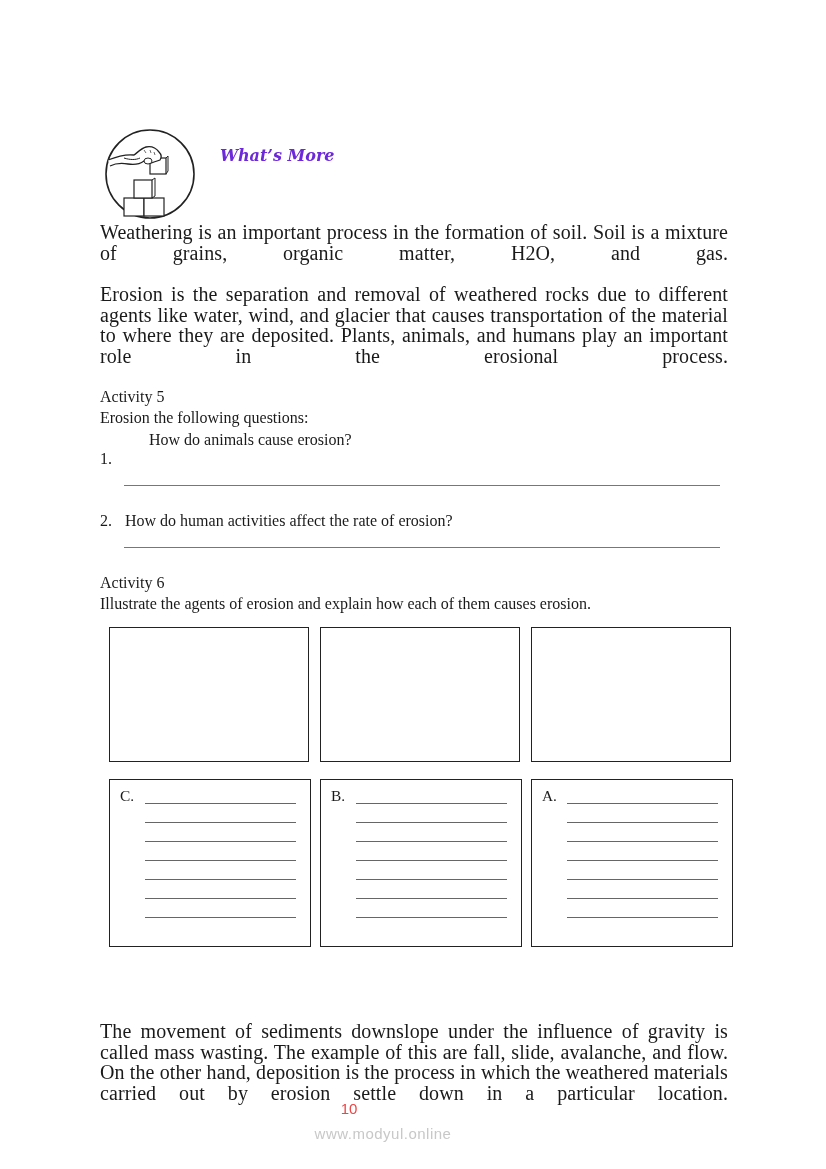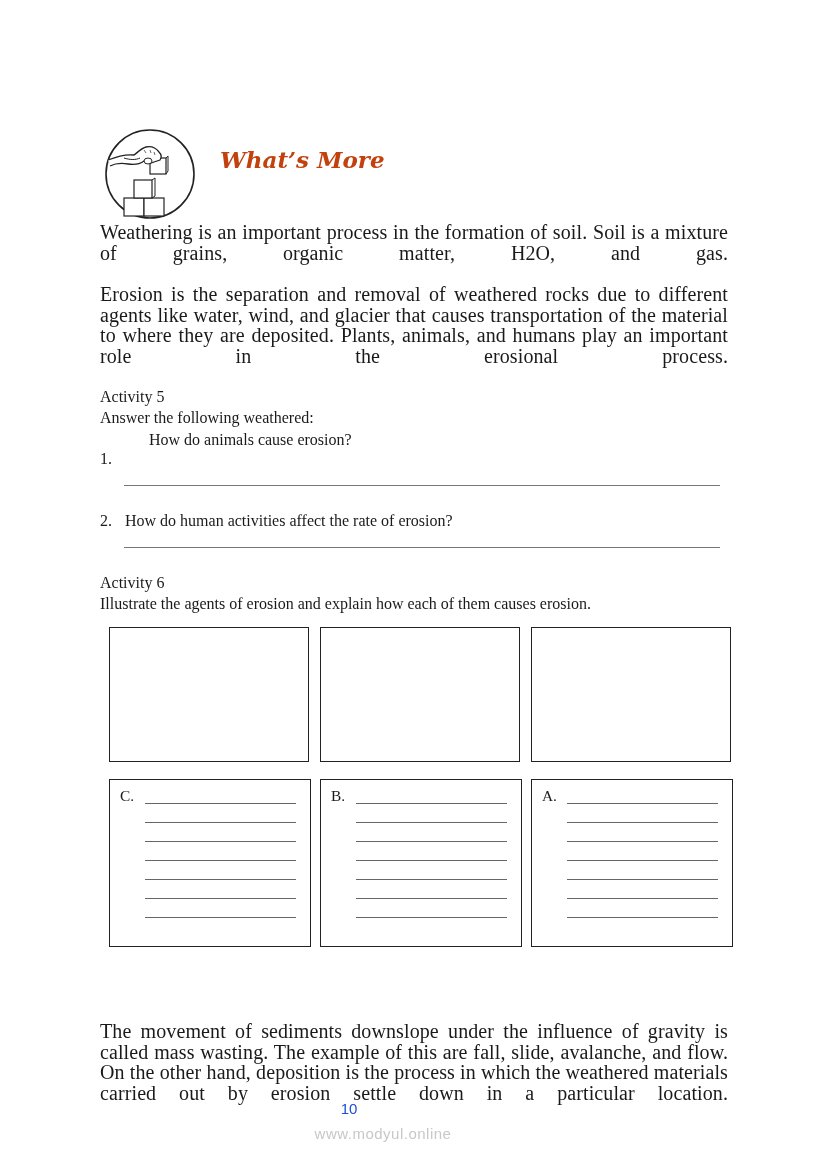--- a/index.html
+++ b/index.html
@@ -4,27 +4,27 @@
   <style>
     html, body { margin: 0; padding: 0; background: #ffffff; }
     body { width: 826px; height: 1169px; position: relative; overflow: hidden;
       font-family: "DejaVu Serif", "Liberation Serif", serif; color: #1a1a1a; }
     .abs { position: absolute; }
     .body-text { font-family: "Liberation Serif", "DejaVu Serif", serif; font-size: 20px; line-height: 20.6px;
       text-align: justify; left: 100px; width: 628px; margin: 0; letter-spacing: 0.1px; }
     .body-text::after { content: ""; display: inline-block; width: 100%; height: 0; }
     .plain { font-family: "Liberation Serif", "DejaVu Serif", serif; font-size: 16px; line-height: 20.6px; left: 100px; margin: 0; }
     .title { left: 220px; top: 146px; font-family: "DejaVu Serif", serif; font-weight: bold; font-style: italic;
-      font-size: 23px; color: #c2410c; margin: 0; }
+      font-size: 16px; color: #6d28d9; margin: 0; }
     .answer-line { position: absolute; left: 124px; width: 596px; height: 0; border-top: 1px solid #777; }
     .draw-box { position: absolute; top: 627px; width: 200px; height: 135px; border: 1.5px solid #222; box-sizing: border-box; }
     .text-box { position: absolute; top: 779px; width: 202px; height: 168px; border: 1.5px solid #222; box-sizing: border-box; }
     .box-letter { position: absolute; left: 10px; top: 7px; font-family: "Liberation Serif", serif; font-size: 15.4px; }
     .box-line { position: absolute; left: 35px; width: 151px; height: 0; border-top: 1px solid #666; }
-    .page-num { left: 0; width: 698px; text-align: center; top: 1100px; font-family: "Liberation Sans", sans-serif; font-size: 15px; color: #1d4ed8; }
+    .page-num { left: 0; width: 698px; text-align: center; top: 1100px; font-family: "Liberation Sans", sans-serif; font-size: 15px; color: #ef4444; }
     .watermark { left: 0; width: 766px; text-align: center; top: 1125px; font-family: "Liberation Sans", sans-serif; font-size: 15px; color: #c8c8c8; letter-spacing: 0.5px; }
   </style>
 </head>
 <body>
 
 <div class="abs" style="left:104px;top:128px;width:92px;height:92px;">
   <svg width="92" height="92" viewBox="0 0 92 92">
     <circle cx="46" cy="46" r="44" fill="#fff" stroke="#222" stroke-width="1.6"></circle>
 
     <rect x="20" y="70" width="20" height="18" fill="#fff" stroke="#222" stroke-width="1.2"></rect>
@@ -39,21 +39,21 @@
     <ellipse cx="44" cy="33" rx="4" ry="3" fill="#fff" stroke="#222" stroke-width="1"></ellipse>
     <path d="M40 22 l2 3 M46 22 l1 3 M50 24 l1 3" stroke="#444" stroke-width="0.8"></path>
   </svg>
 </div>
 <h1 class="abs title">What’s More</h1>
 
 <p class="abs body-text" style="top:222px;">Weathering is an important process in the formation of soil. Soil is a mixture of grains, organic matter, H2O, and gas.</p>
 <p class="abs body-text" style="top:284px;">Erosion is the separation and removal of weathered rocks due to different agents like water, wind, and glacier that causes transportation of the material to where they are deposited. Plants, animals, and humans play an important role in the erosional process.</p>
 
 <p class="abs plain" style="top:387px;">Activity 5</p>
-<p class="abs plain" style="top:408px;">Answer the following weathered:</p>
+<p class="abs plain" style="top:408px;">Erosion the following questions:</p>
 
 <div>
   <span class="abs plain" style="top:449px;left:100px;">1.</span>
   <span class="abs plain" style="top:430px;left:125px;margin-left:24px;">How do animals cause erosion?</span>
   <div class="answer-line" style="top:485px;"></div>
 </div>
 <div>
   <span class="abs plain" style="top:511px;left:100px;">2.</span>
   <span class="abs plain" style="top:511px;left:125px;">How do human activities affect the rate of erosion?</span>
   <div class="answer-line" style="top:547px;"></div>

